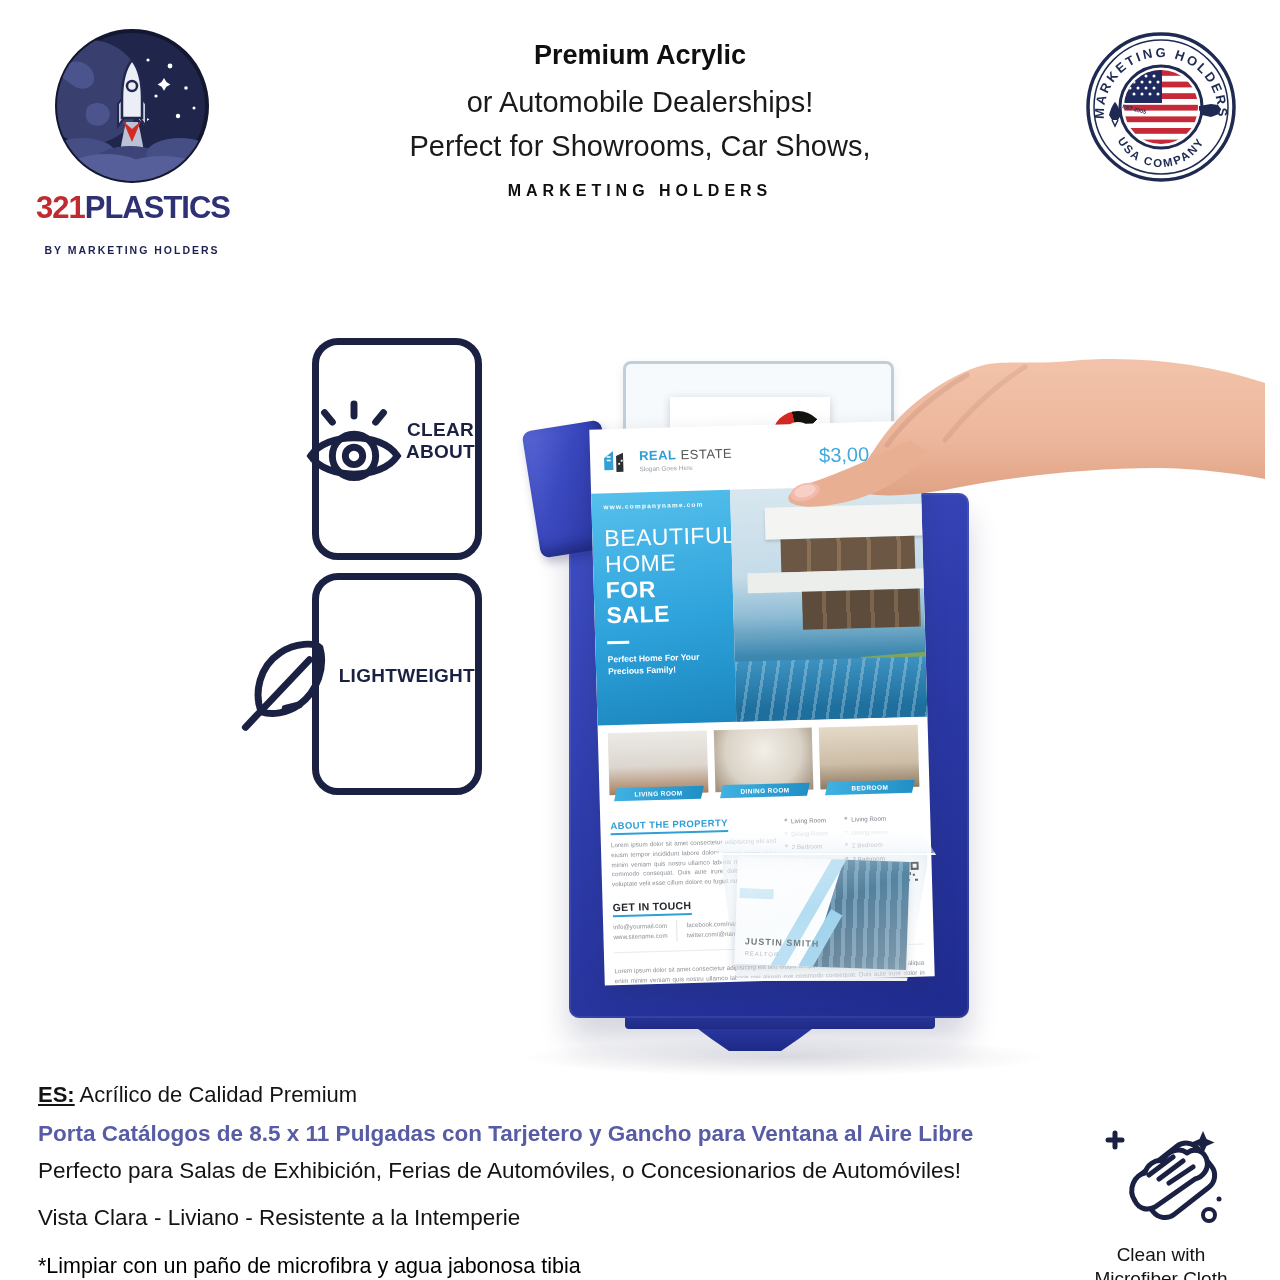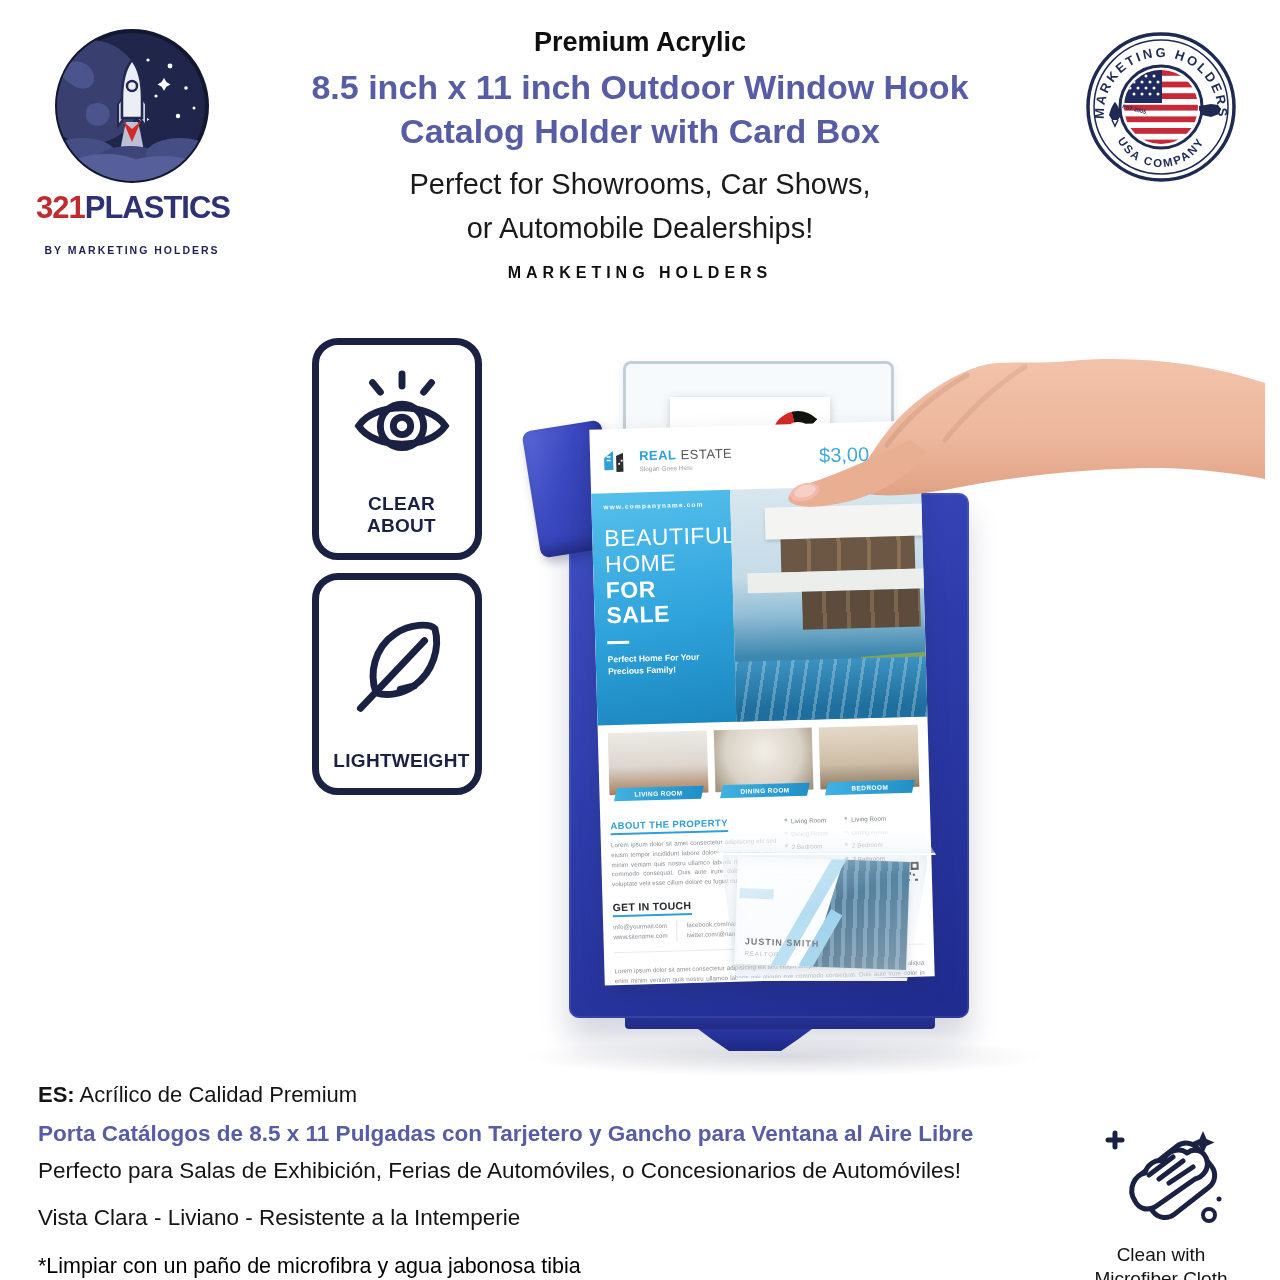--- a/index.html
+++ b/index.html
@@ -4,30 +4,30 @@
 <style>
   html,body{margin:0;padding:0;background:#fff;}
   #canvas{position:relative;width:1280px;height:1280px;background:#ffffff;overflow:hidden;
           font-family:"Liberation Sans",sans-serif;color:#111;}
   
   .logo-block{position:absolute;left:36px;top:26px;width:192px;text-align:center;}
   .logo-wordmark{font-size:31px;font-weight:800;letter-spacing:-1px;line-height:1;margin-top:2px;}
   .logo-wordmark .num{color:#bf2b2f;}
   .logo-wordmark .name{color:#2e3173;}
   .logo-byline{font-size:10.5px;font-weight:700;letter-spacing:2px;color:#1d2150;margin-top:21px;}
-  .title-block{position:absolute;left:250px;top:27px;width:780px;text-align:center;}
+  .title-block{position:absolute;left:250px;top:40px;width:780px;text-align:center;}
   .eyebrow{font-size:27px;font-weight:700;color:#0f0f0f;}
   .main-title{font-size:34px;font-weight:800;color:#575ca4;line-height:1.28;margin-top:8px;}
   .subtitle{font-size:29px;font-weight:400;color:#1a1a1a;line-height:1.5;margin-top:10px;}
   .brand-caption{font-size:16px;font-weight:800;letter-spacing:5px;color:#0f0f0f;margin-top:14px;}
   .usa-badge{position:absolute;left:1086px;top:32px;width:150px;height:150px;}
   
   .features{position:absolute;left:312px;top:338px;display:flex;flex-direction:column;gap:13px;}
   .feature-box{width:170px;height:222px;border:7px solid #1b2142;border-radius:26px;background:#fff;
-               display:flex;flex-direction:column;align-items:center;justify-content:flex-end;box-sizing:border-box;padding-left:9px;}
+               display:flex;flex-direction:row;align-items:center;justify-content:flex-end;box-sizing:border-box;padding-left:9px;}
   .feature-icon{flex:1;display:flex;align-items:center;justify-content:center;width:100%;}
   .feature-label{font-size:19px;font-weight:800;color:#1b2142;text-align:center;line-height:1.15;
                  padding-bottom:16px;letter-spacing:0.3px;}
   
   #photo-scene{position:absolute;left:505px;top:345px;width:760px;height:720px;}
   .scene-shadow{position:absolute;left:15px;top:692px;width:530px;height:40px;z-index:1;
      background:radial-gradient(ellipse at center,rgba(20,25,60,0.14),rgba(0,0,0,0) 70%);}
   .acrylic-panel{position:absolute;left:118px;top:16px;width:265px;height:138px;z-index:5;
      background:rgba(242,247,250,0.65);border:3px solid rgba(185,200,212,0.85);border-radius:8px;
      box-shadow:0 4px 10px rgba(80,100,120,0.12);}
@@ -124,21 +124,21 @@
      background:linear-gradient(160deg,rgba(255,255,255,0.6) 0%,rgba(235,244,250,0.28) 45%,rgba(255,255,255,0.5) 100%);
      clip-path:polygon(0 0,100% 0,89% 100%,8% 100%);
      box-shadow:inset 0 0 0 3px rgba(255,255,255,0.85), inset 0 0 22px rgba(190,210,225,0.5);}
   .box-lid{position:absolute;left:-6px;top:-8px;width:222px;height:26px;
      background:linear-gradient(180deg,rgba(255,255,255,0.85),rgba(230,240,248,0.45));
      clip-path:polygon(0 100%,7% 0,93% 0,100% 100%);
      box-shadow:inset 0 0 0 2px rgba(255,255,255,0.9);}
   
   .footer-es{position:absolute;left:38px;top:1082px;width:1000px;}
   .es-l1{font-size:22px;color:#141414;margin-bottom:13px;}
-  .es-l1 b{font-weight:800;}
+  .es-l1 b{font-weight:800;text-decoration:underline;}
   .es-title{font-size:22.5px;font-weight:700;color:#575ca4;margin-bottom:11px;}
   .es-l2{font-size:22.5px;color:#141414;margin-bottom:21px;}
   .es-l3{font-size:22.5px;color:#141414;margin-bottom:23px;}
   .es-l4{font-size:21.5px;color:#000000;}
   .clean-note{position:absolute;left:1048px;top:1123px;width:226px;text-align:center;}
   .clean-note .txt{font-size:19px;color:#141414;line-height:1.28;margin-top:4px;}
 </style>
 </head>
 <body>
 
@@ -176,27 +176,23 @@
         <circle cx="80" cy="60" r="5" fill="none" stroke="#23284e" stroke-width="2.5"></circle>
         <path d="M71,95 L80,116 L89,95 L80,103 Z" fill="#d42a24"></path>
       </g>
     </svg>
     <div class="logo-wordmark"><span class="num">321</span><span class="name">PLASTICS</span></div>
     <div class="logo-byline">BY MARKETING HOLDERS</div>
   </div>
 
   <div class="title-block">
     <div class="eyebrow">Premium Acrylic</div>
-    <div class="main-title">
-      <div>8.5 inch x 11 inch Outdoor Window Hook</div>
-      <div>Catalog Holder with Card Box</div>
-    </div>
     <div class="subtitle">
+      <div>or Automobile Dealerships!</div>
       <div>Perfect for Showrooms, Car Shows,</div>
-      <div>or Automobile Dealerships!</div>
     </div>
     <div class="brand-caption">MARKETING HOLDERS</div>
   </div>
 
   <div class="usa-badge">
     <svg width="150" height="150" viewBox="0 0 150 150">
       <defs>
         <path id="arcTop" d="M 18,82 A 57,57 0 0 1 132,82"></path>
         <path id="arcBot" d="M 26,86 A 49,49 0 0 0 124,86"></path>
         <clipPath id="flagClip">

